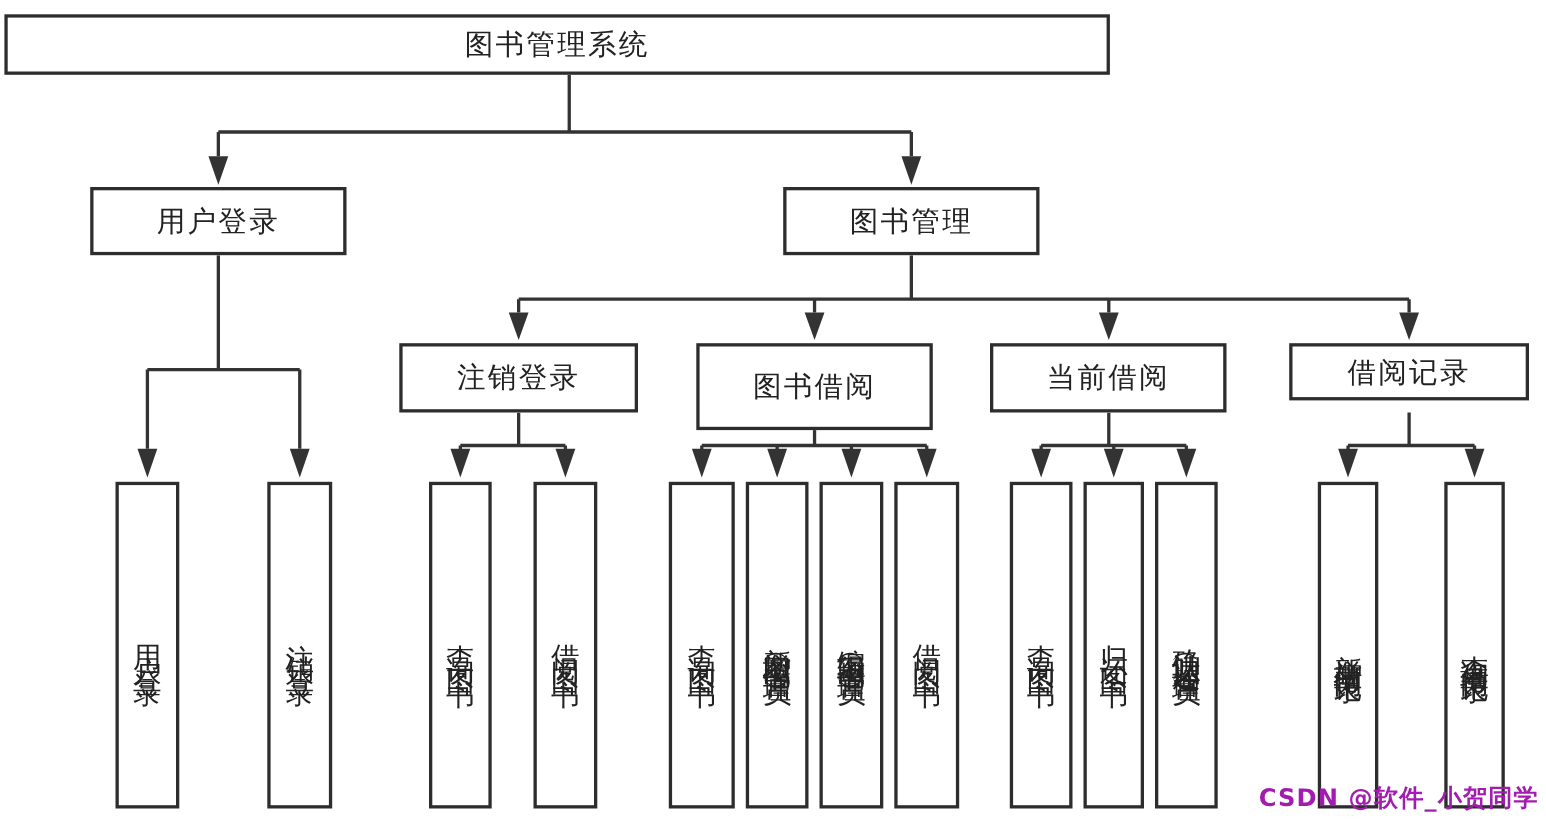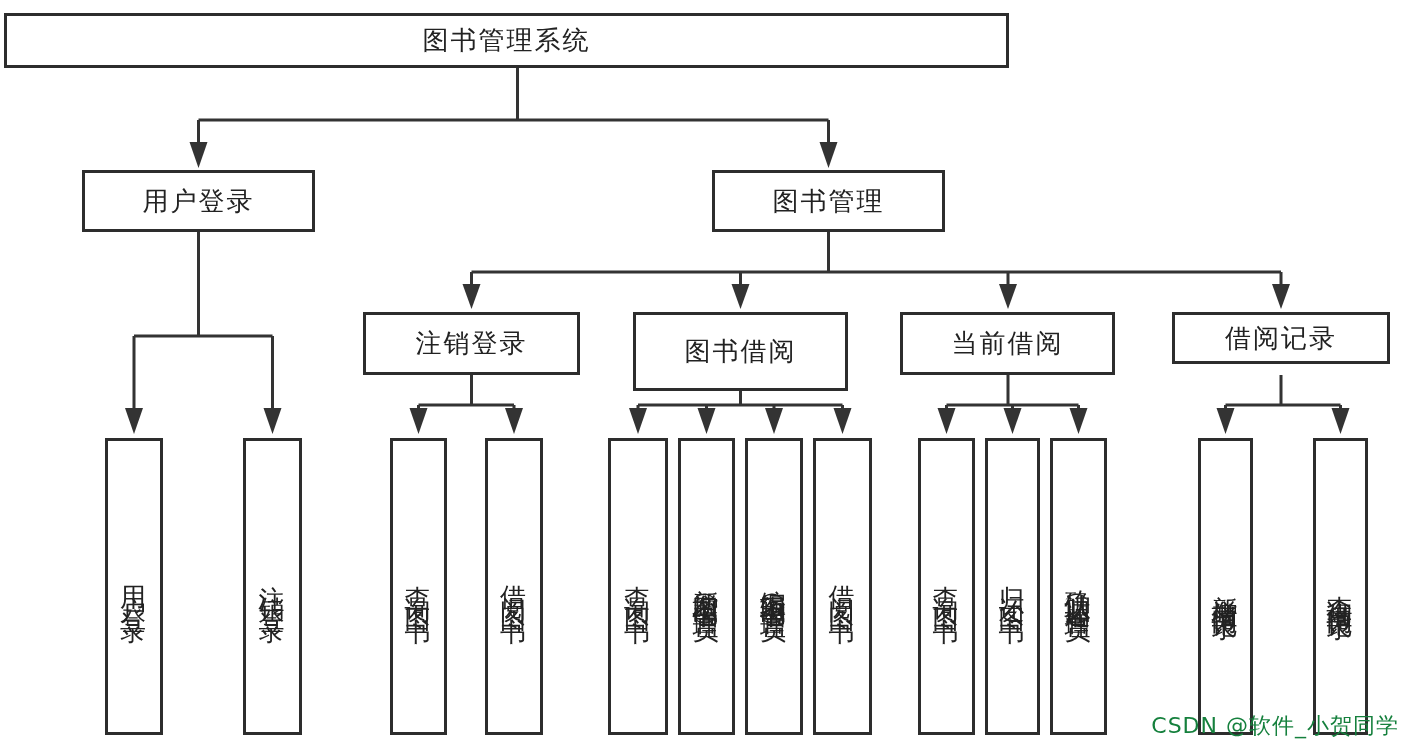--- a/index.html
+++ b/index.html
@@ -41,23 +41,24 @@
     white-space: normal;
   }
   .node.vert.s { letter-spacing: 11px; } 
   .node.vert.t { letter-spacing: 4px; }  
   .watermark {
     position: absolute;
     right: 6px;
     bottom: 6px;
     font-size: 22px;
     letter-spacing: 1px;
-    color: #15803d;
+    color: #a21caf;
     z-index: 3;
     white-space: nowrap;
+    font-weight: bold;
   }
 </style>
 </head>
 <body>
 
 <div id="stage">
 
   <svg class="wires" width="1405" height="747" viewBox="0 0 1405 747">
     <g stroke="#333333" stroke-width="3" fill="none">
 

